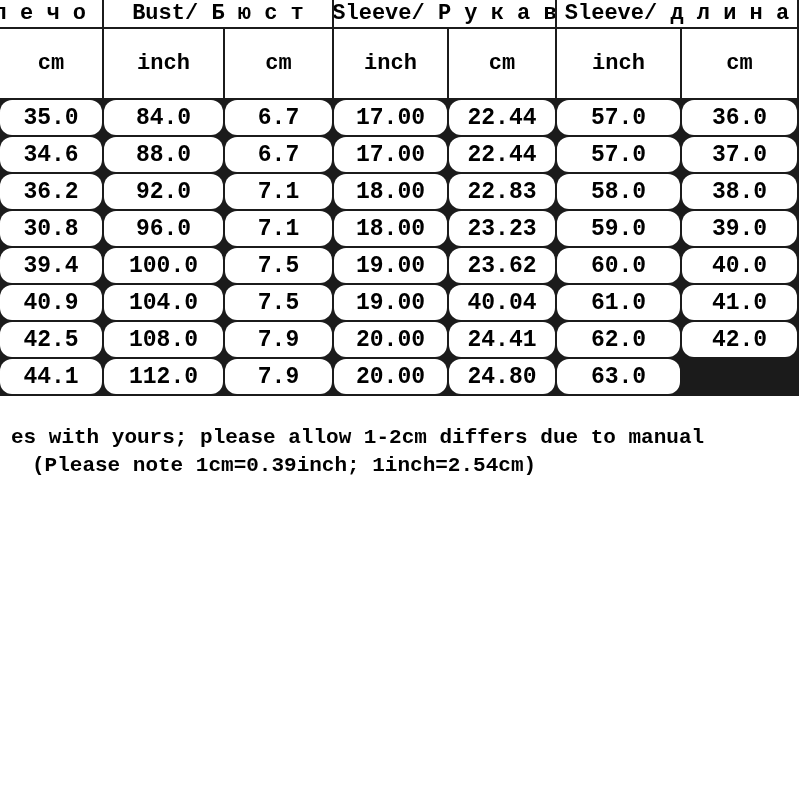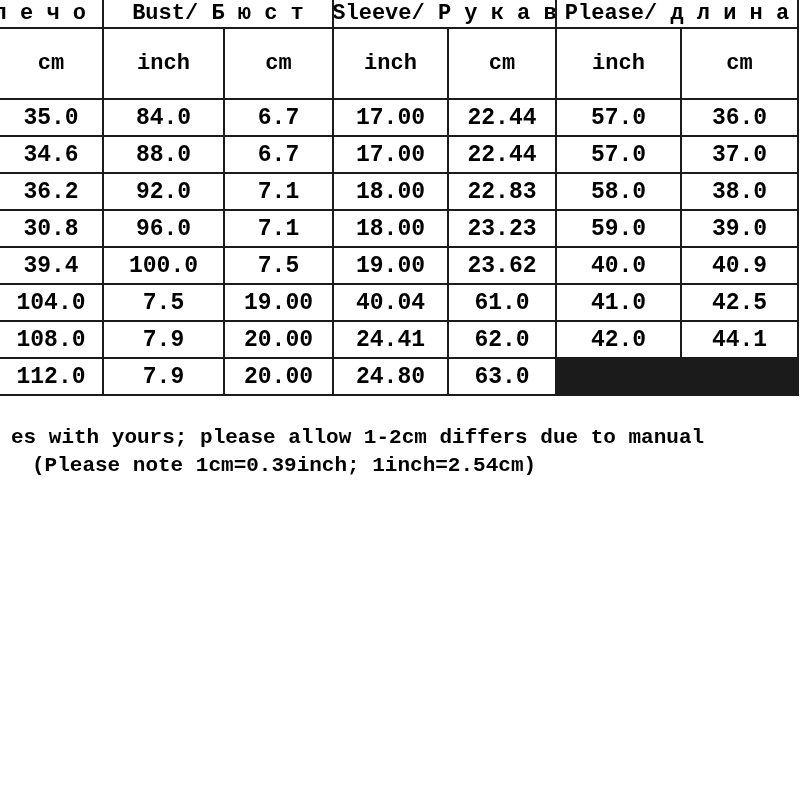--- a/index.html
+++ b/index.html
@@ -30,41 +30,41 @@
     display: flex;
     align-items: center;
     justify-content: center;
     white-space: nowrap;
     overflow: hidden;
   }
   .group { font-size: 22px; }
   .span2 { grid-column: span 2; }
   .cut   { justify-content: flex-end; padding-right: 16px; }
   .sub   { font-size: 22px; }
-  .num   { font-size: 23px; }
+  .num   { font-size: 23px; border-radius: 12px; }
   .notes {
     position: absolute;
     left: 12px;
     top: 424px;
     font-size: 21px;
     line-height: 28px;
     white-space: nowrap;
   }
   .note-line-1 { margin-left: -1px; }
   .note-line-2 { margin-left: 20px; }
 </style>
 </head>
 <body>
 
 <div class="canvas">
   <div class="size-table" id="size-table">
       <div class="cell group cut">л е ч о</div>
       <div class="cell group span2">Bust/ Б ю с т</div>
       <div class="cell group span2">Sleeve/ Р у к а в</div>
-      <div class="cell group span2">Please/ д л и н а</div>
+      <div class="cell group span2">Sleeve/ д л и н а</div>
       <div class="cell sub">cm</div>
       <div class="cell sub">inch</div>
       <div class="cell sub">cm</div>
       <div class="cell sub">inch</div>
       <div class="cell sub">cm</div>
       <div class="cell sub">inch</div>
       <div class="cell sub">cm</div>
       <div class="cell num">35.0</div>
       <div class="cell num">84.0</div>
       <div class="cell num">6.7</div>
@@ -91,20 +91,21 @@
       <div class="cell num">7.1</div>
       <div class="cell num">18.00</div>
       <div class="cell num">23.23</div>
       <div class="cell num">59.0</div>
       <div class="cell num">39.0</div>
       <div class="cell num">39.4</div>
       <div class="cell num">100.0</div>
       <div class="cell num">7.5</div>
       <div class="cell num">19.00</div>
       <div class="cell num">23.62</div>
+      <div class="cell num">60.0</div>
       <div class="cell num">40.0</div>
       <div class="cell num">40.9</div>
       <div class="cell num">104.0</div>
       <div class="cell num">7.5</div>
       <div class="cell num">19.00</div>
       <div class="cell num">40.04</div>
       <div class="cell num">61.0</div>
       <div class="cell num">41.0</div>
       <div class="cell num">42.5</div>
       <div class="cell num">108.0</div>

